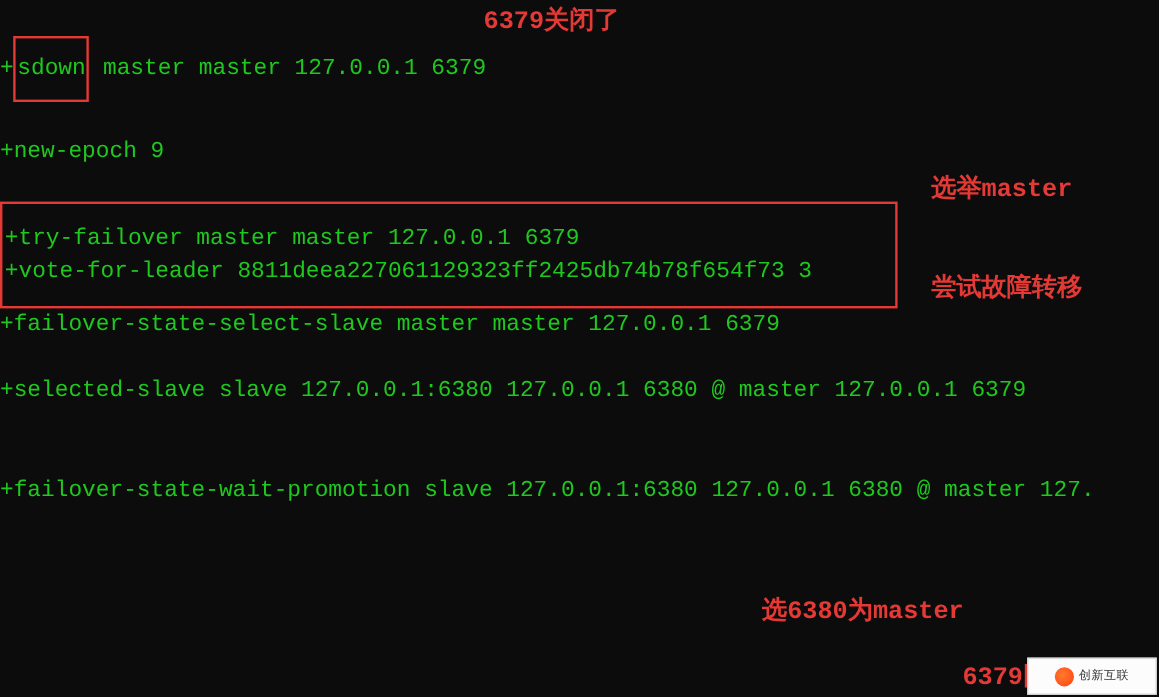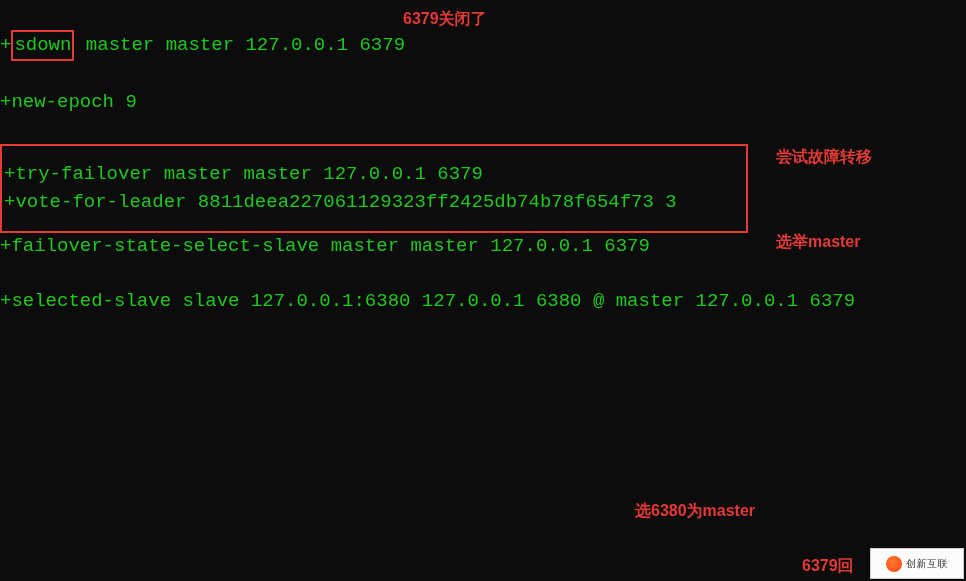--- a/index.html
+++ b/index.html
@@ -11,70 +11,71 @@
     line-height:27.6px;
     color:#1fc81f;
     overflow:hidden;
     position:relative;
     white-space:pre;
   }
   .terminal{position:absolute;left:0;top:2px}
   .box{border:2px solid #e53935;display:inline-block}
   .redtext{
     color:#e53935;
-    font-family:Liberation Sans, sans-serif;
+    font-family:Liberation Mono, monospace;
     font-weight:700;
-    font-size:16px;
+    font-size:21px;
     white-space:nowrap;
   }
   .ann{position:absolute}
   .watermark{
     position:absolute;right:2px;bottom:2px;
-    width:94px;height:31px;
+    width:108px;height:31px;
     background:#fcfcfc;
     border:1px solid #d0d0d0;
     display:flex;align-items:center;justify-content:center;
     font-family:"Microsoft YaHei",sans-serif;
     font-size:10px;color:#333;letter-spacing:.5px;
   }
   .watermark .logo{
     width:16px;height:16px;margin-right:4px;
     border-radius:50%;
     background:radial-gradient(circle at 40% 40%,#ff7b2e 0%,#ff511a 70%);
   }
 </style>
 </head>
 <body>
 
 
 
 <div class="terminal">
-<div>+<span class="box" style="padding:0 1px"><span>sdown</span></span><span> master master 127.0.0.1 6379</span></div>
+<div>+<span class="box" style="padding:12px 1px"><span>sdown</span></span><span> master master 127.0.0.1 6379</span></div>
 <div>+new-epoch 9</div>
 <div style="display:inline-block"><span class="box" style="display:inline-block;padding:15px 2px;min-width:748px"><div>+try-failover master master 127.0.0.1 6379</div><div>+vote-for-leader 8811deea227061129323ff2425db74b78f654f73 3</div></span></div>
 <div>+failover-state-select-slave master master 127.0.0.1 6379</div>
 <div>+selected-slave slave 127.0.0.1:6380 127.0.0.1 6380 @ master 127.0.0.1 6379</div>
 <div></div>
+<div>+failover-state-wait-promotion slave 127.0.0.1:6380 127.0.0.1 6380 @ master 127.</div>
 <div></div>
 
 
 
 
 
 
 
 
 
 </div>
 
 <div class="ann redtext" style="left:403px;top:5px">6379关闭了</div>
 
 <div class="ann" style="left:776px;top:88px">
+  <div class="redtext" style="margin-top:2px">选举master</div>
   <div class="redtext">尝试故障转移</div>
-  <div class="redtext" style="margin-top:2px">选举master</div>
 </div>
 
 <div class="ann redtext" style="left:635px;top:497px">选6380为master</div>
 
 <div class="ann redtext" style="left:802px;top:552px">6379回</div>
 
 <div class="watermark">
   <span class="logo"></span>
   <span>创新互联</span>
 </div>

